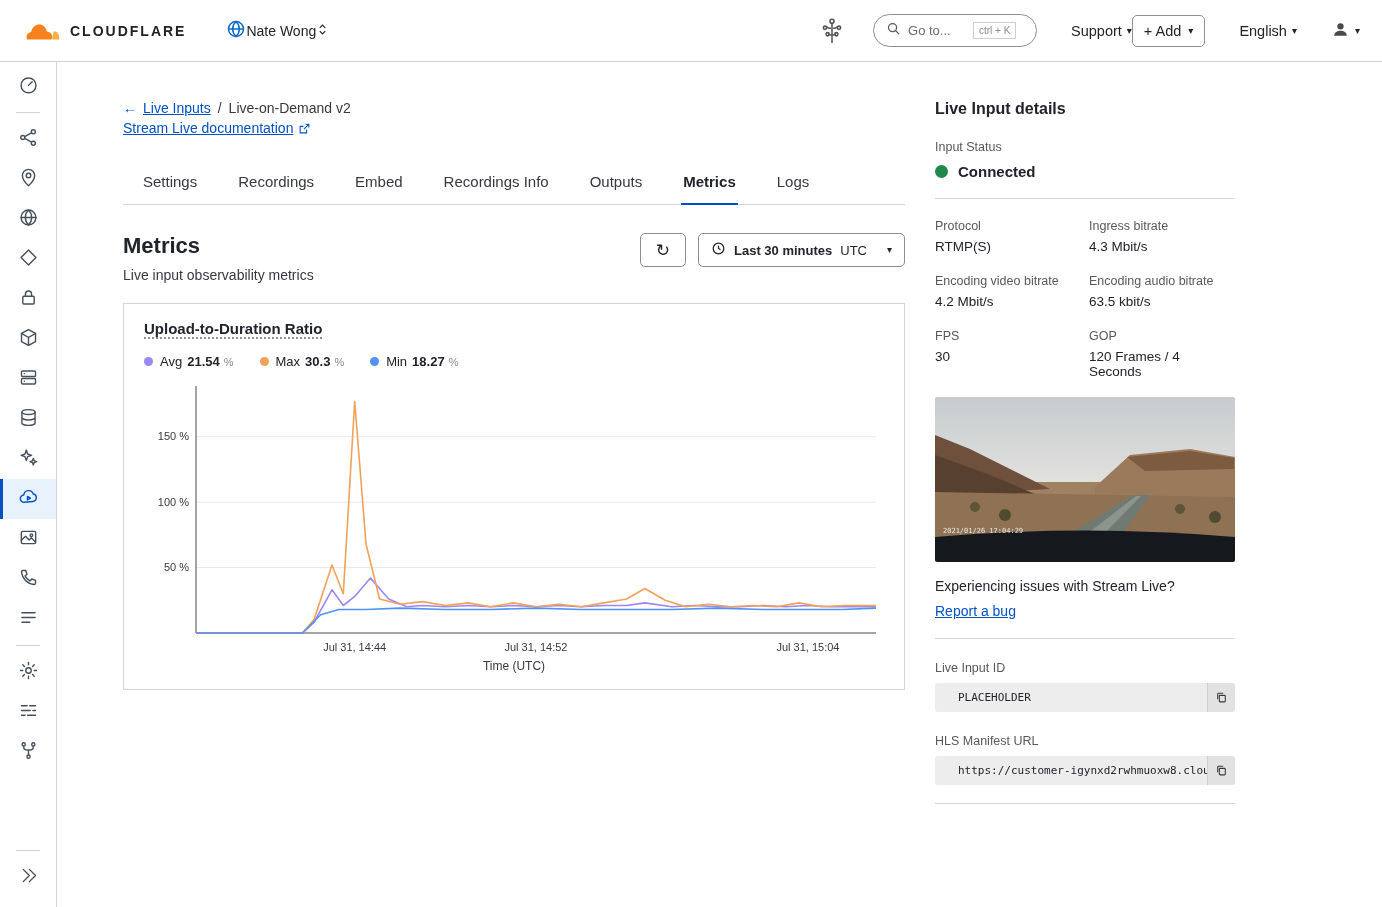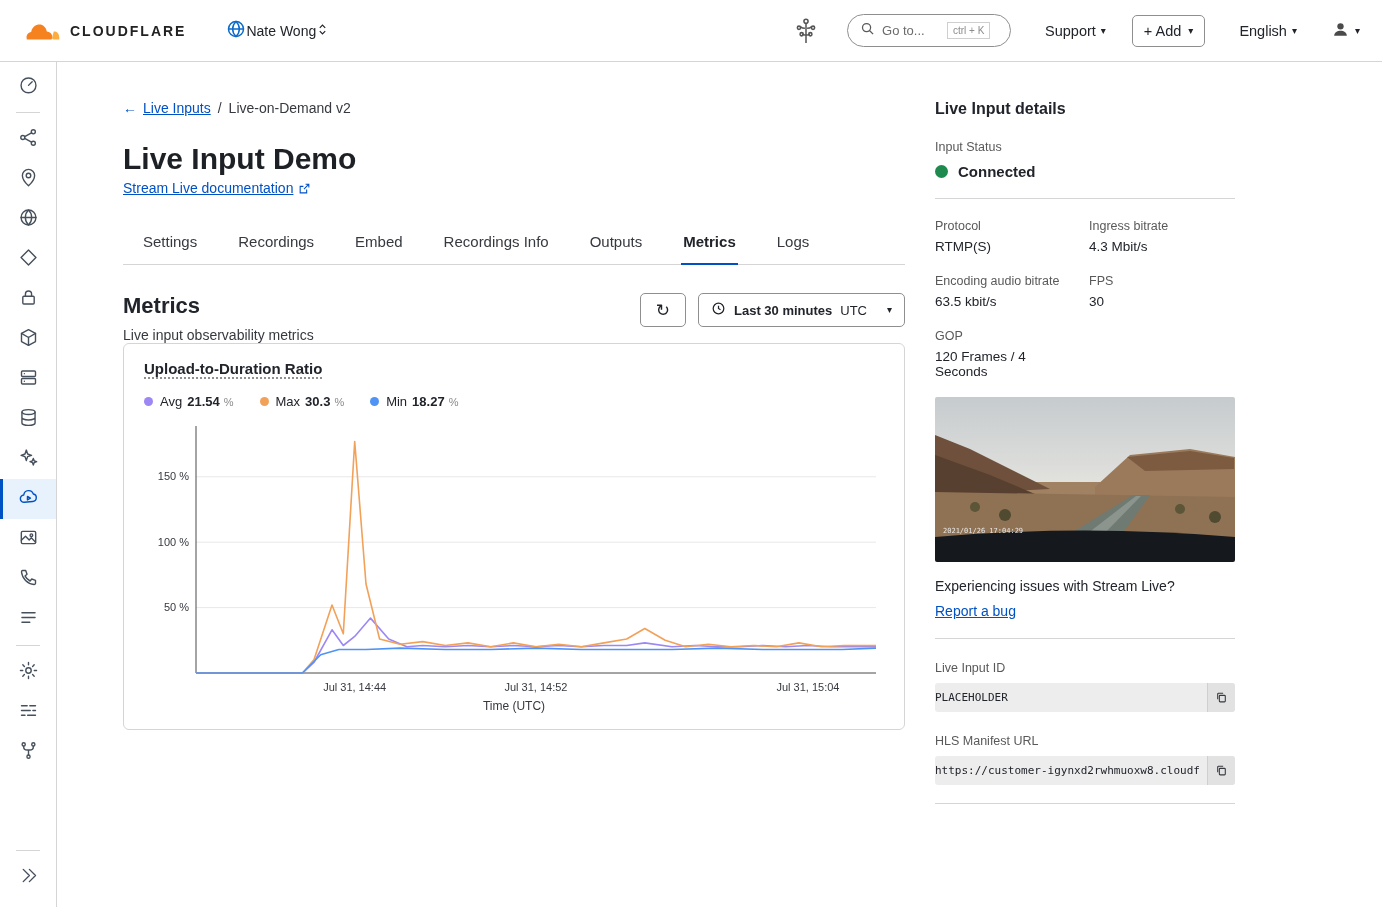--- a/index.html
+++ b/index.html
@@ -13,21 +13,21 @@
   .logo-text { font-weight:bold; font-size:14px; letter-spacing:2px; color:#222; }
   .account { display:flex; align-items:center; gap:0; margin-left:40px; font-size:14px; cursor:pointer; }
   .spacer { flex:1; }
   .tree-btn { margin-right:28px; display:flex; align-items:center; }
   .search { display:flex; align-items:center; gap:7px; border:1px solid #8f8f8f; border-radius:17px; height:33px; padding:0 7px 0 12px; width:164px; }
   .search-input { border:0; outline:none; width:58px; font-size:13px; color:#0369a1; font-family:inherit; }
   .search-input::placeholder { color:#6b6b6b; }
   .kbd { border:1px solid #cfcfcf; border-radius:0; font-size:10px; color:#8c8c8c; padding:2px 5px; white-space:nowrap; }
   .menu-item { display:flex; align-items:center; gap:5px; font-size:14.5px; margin-left:34px; cursor:pointer; }
   .caret { font-size:10px; line-height:1; color:#21242b; }
-  .add-btn { display:flex; align-items:center; gap:7px; border:1px solid #8f8f8f; border-radius:5px; padding:7px 11px; font-size:14.5px; margin-left:26px; }
+  .add-btn { display:flex; align-items:center; gap:7px; border:1px solid #8f8f8f; border-radius:5px; padding:7px 11px; font-size:14.5px; }
 
   
   .workspace { display:flex; height:845px; }
   .sidebar { width:57px; border-right:1px solid #d5d5d5; display:flex; flex-direction:column; padding:4px 0 10px; }
   .sb-item { height:40px; display:flex; align-items:center; justify-content:center; color:#46505c; cursor:pointer; border-left:3px solid transparent; border-right:3px solid transparent; }
   .sb-item.active { background:#e8f2fc; border-left-color:#0051c3; color:#0051c3; }
   .sb-divider { height:1px; background:#d5d5d5; margin:6px 16px; }
   .sb-divider.push { margin-top:auto; }
 
   .content { flex:1; padding:38px 0 0 66px; display:flex; }
@@ -55,21 +55,21 @@
   .controls { display:flex; gap:12px; }
   .icon-btn { width:46px; height:34px; border:1px solid #8f8f8f; border-radius:5px; display:flex; align-items:center; justify-content:center; font-size:17px; }
   .range-btn { height:34px; border:1px solid #8f8f8f; border-radius:5px; display:flex; align-items:center; gap:8px; padding:0 12px; font-size:13px; }
   .range-btn b { font-weight:700; }
   .range-btn .caret { margin-left:12px; }
 
   
   .banner { margin-top:22px; border:1px solid #96c4e8; background:#e9f4fd; border-radius:5px; padding:11px 16px; font-size:14.5px; color:#1e3a5f; }
 
   
-  .card { border:1px solid #d5d5d5; border-radius:6px; padding:16px 20px 10px; }
+  .card { margin-top:20px; border:1px solid #d5d5d5; border-radius:0; padding:16px 20px 10px; }
   .card-title { font-size:15px; font-weight:700; text-decoration:underline dotted #6b6b6b; text-underline-offset:4px; }
   .legend { margin-top:16px; display:flex; gap:26px; font-size:13px; align-items:center; }
   .legend-item { display:flex; align-items:center; cursor:pointer; }
   .legend-dot { width:9px; height:9px; border-radius:50%; display:inline-block; margin-right:7px; }
   .legend-name { margin-right:5px; }
   .legend-unit { color:#8a8a8a; font-size:11px; margin-left:4px; }
   .chart { margin-top:12px; display:block; }
   .xlabel { text-align:center; font-size:12px; color:#36393f; margin:0 0 6px; }
 
   
@@ -79,21 +79,21 @@
   .status-dot { width:13px; height:13px; border-radius:50%; background:#1f8a4d; }
   .status-value { font-size:15px; font-weight:700; }
   hr { border:0; border-top:1px solid #d5d5d5; margin:18px 0 0; }
   .details-grid { display:grid; grid-template-columns:1fr 1fr; row-gap:20px; column-gap:8px; margin-top:20px; }
   .detail-label { font-size:12.5px; color:#595959; }
   .detail-value { font-size:13.5px; margin-top:6px; color:#21242b; }
   .video { margin-top:18px; width:300px; height:165px; border-radius:2px; overflow:hidden; cursor:pointer; }
   .issues { margin-top:16px; font-size:14px; }
   .report-link { display:inline-block; margin-top:9px; color:#0051c3; text-decoration:underline; font-size:14px; cursor:pointer; }
   .field-box { margin-top:8px; display:flex; height:29px; background:#ededed; border-radius:3px; overflow:hidden; align-items:center; }
-  .field-text { flex:1; font-family:"DejaVu Sans Mono",monospace; font-size:11px; padding:0 0; white-space:nowrap; overflow:hidden; color:#21242b; }
+  .field-text { flex:1; font-family:"DejaVu Sans Mono",monospace; font-size:11px; padding:0 23px; white-space:nowrap; overflow:hidden; color:#21242b; }
   .copy-btn { width:28px; height:29px; background:#e2e2e2; border-left:1px solid #cfcfcf; display:flex; align-items:center; justify-content:center; flex:none; }
 </style>
 </head>
 <body>
 
 <header class="topbar">
   <div class="logo">
     <svg width="42" height="26" viewBox="0 0 44 26">
       <path fill="#f6821f" d="M31 22c1.5-4 0-7-3-8l-2-.5C25 8 20.5 5 16 6.5 12.5 7.6 10 10.5 9.6 14 6.5 14.6 4.5 17 4.8 20.2L5 22Z"></path>
       <path fill="#fbad41" d="M34.5 13.5c-.4 0-.8 0-1.2.1l-1.5 5.2c-.6 2-.2 3.2 1.4 3.2H39c.6-2.7-.6-8.5-4.5-8.5Z"></path>
@@ -278,21 +278,20 @@
     <div class="main-col">
       <div class="breadcrumb">
         <span class="bc-back">
           <span>←</span>
           <span class="bc-label">Live Inputs</span>
         </span>
         <span class="bc-sep">/</span>
         <span class="bc-cur">Live-on-Demand v2</span>
       </div>
 
-      <h1>Live Input Demo</h1>
 
       <a class="doc-link">
         <span>Stream Live documentation</span>
         <svg width="13" height="13" viewBox="0 0 24 24" fill="none" stroke="#0051c3" stroke-width="2">
             <path d="M14 4h6v6M20 4l-9 9M16 14v6H4V8h6"></path>
           </svg>
       </a>
 
       <div class="tabs">
           <div class="tab">Settings</div>
@@ -379,20 +378,24 @@
       </div>
       <hr>
       <div class="details-grid">
           <div>
             <div class="detail-label">Protocol</div>
             <div class="detail-value">RTMP(S)</div>
           </div>
           <div>
             <div class="detail-label">Ingress bitrate</div>
             <div class="detail-value">4.3 Mbit/s</div>
+          </div>
+          <div>
+            <div class="detail-label">Encoding video bitrate</div>
+            <div class="detail-value">4.2 Mbit/s</div>
           </div>
           <div>
             <div class="detail-label">Encoding audio bitrate</div>
             <div class="detail-value">63.5 kbit/s</div>
           </div>
           <div>
             <div class="detail-label">FPS</div>
             <div class="detail-value">30</div>
           </div>
           <div>

